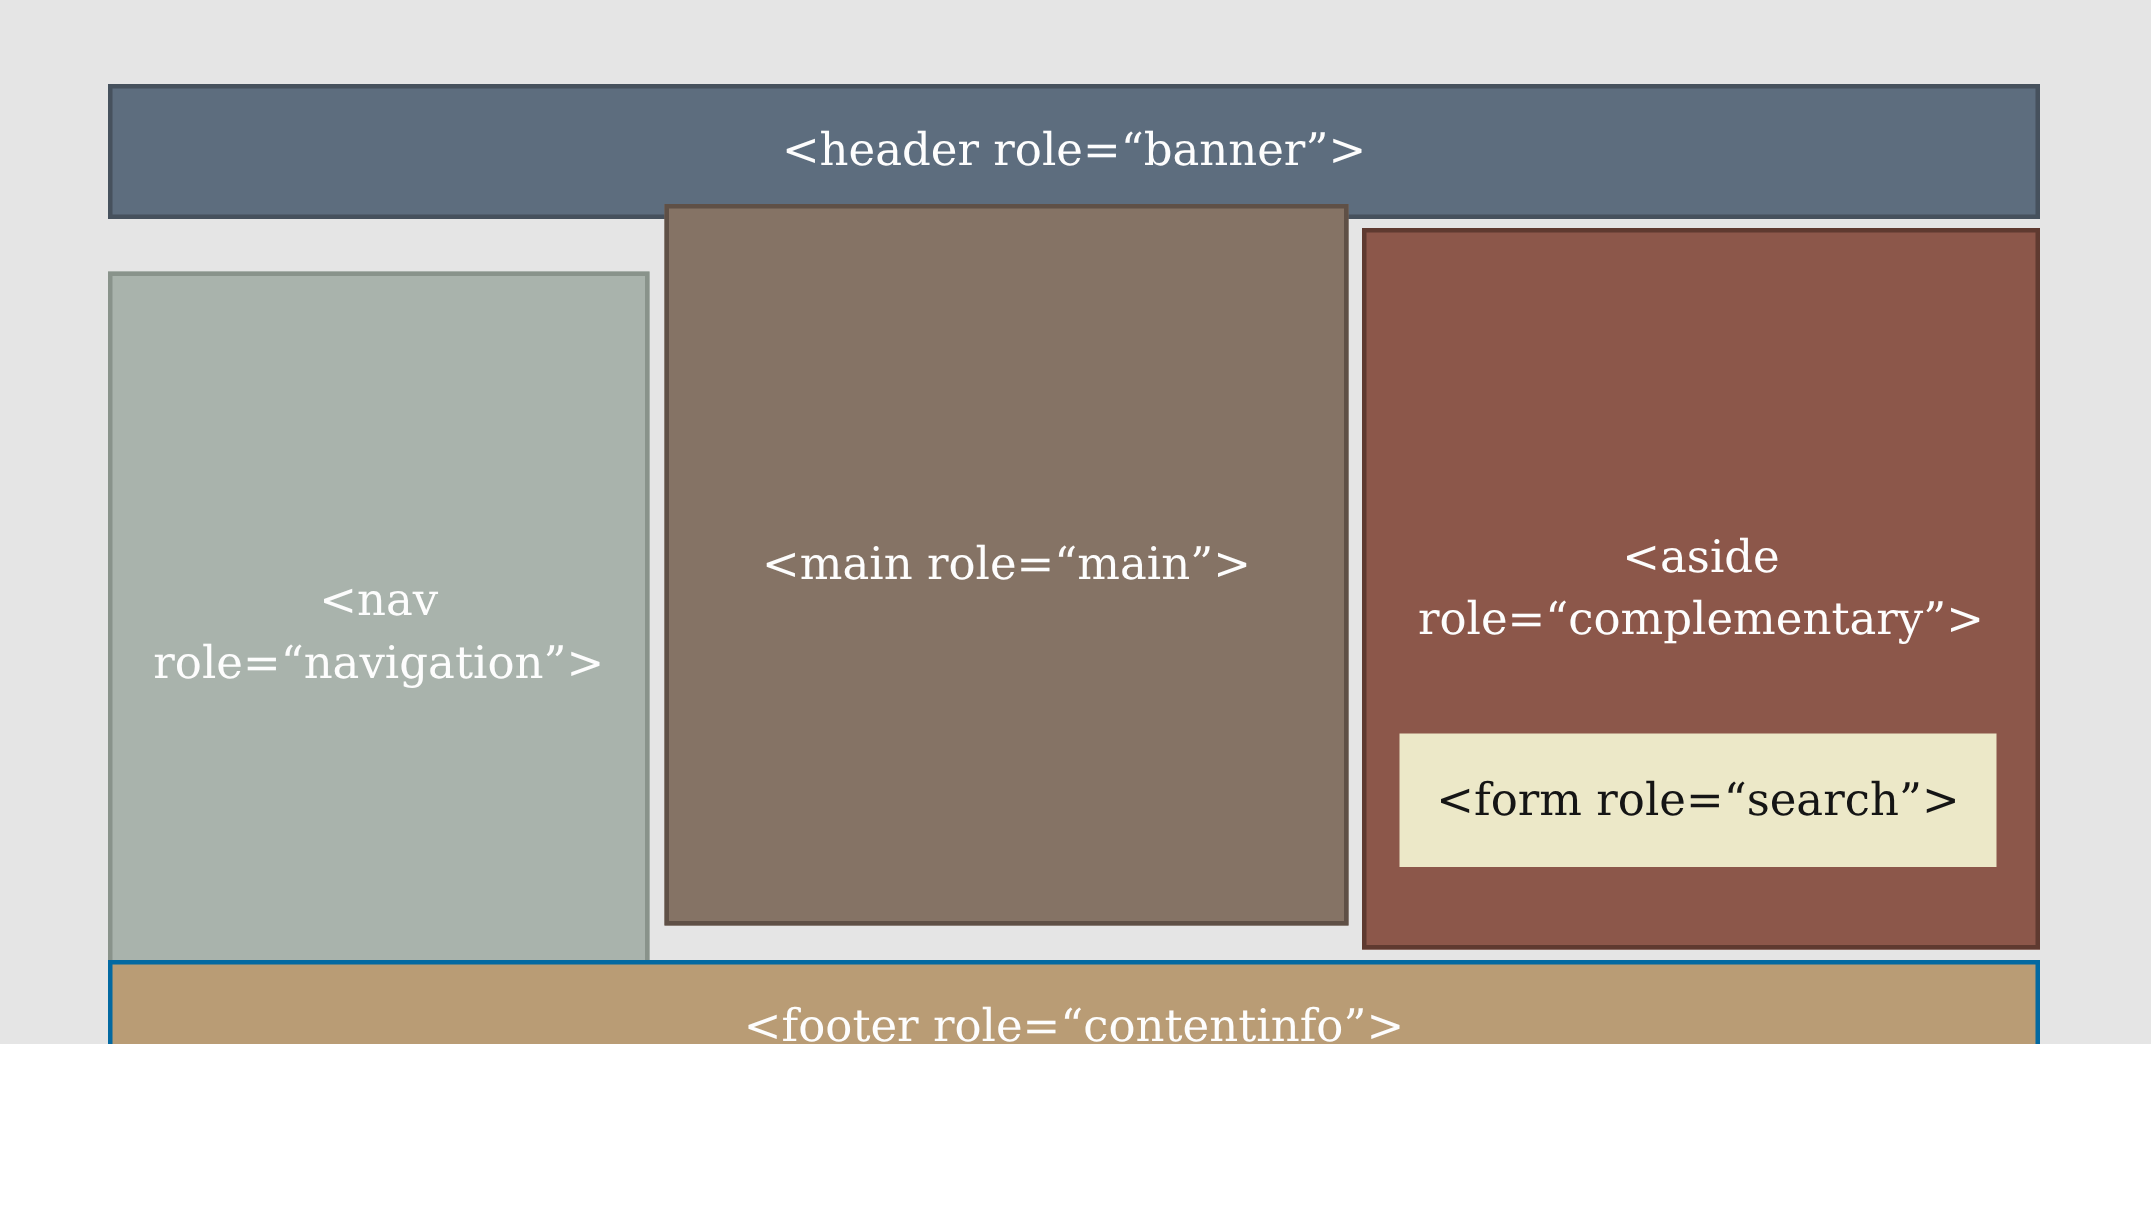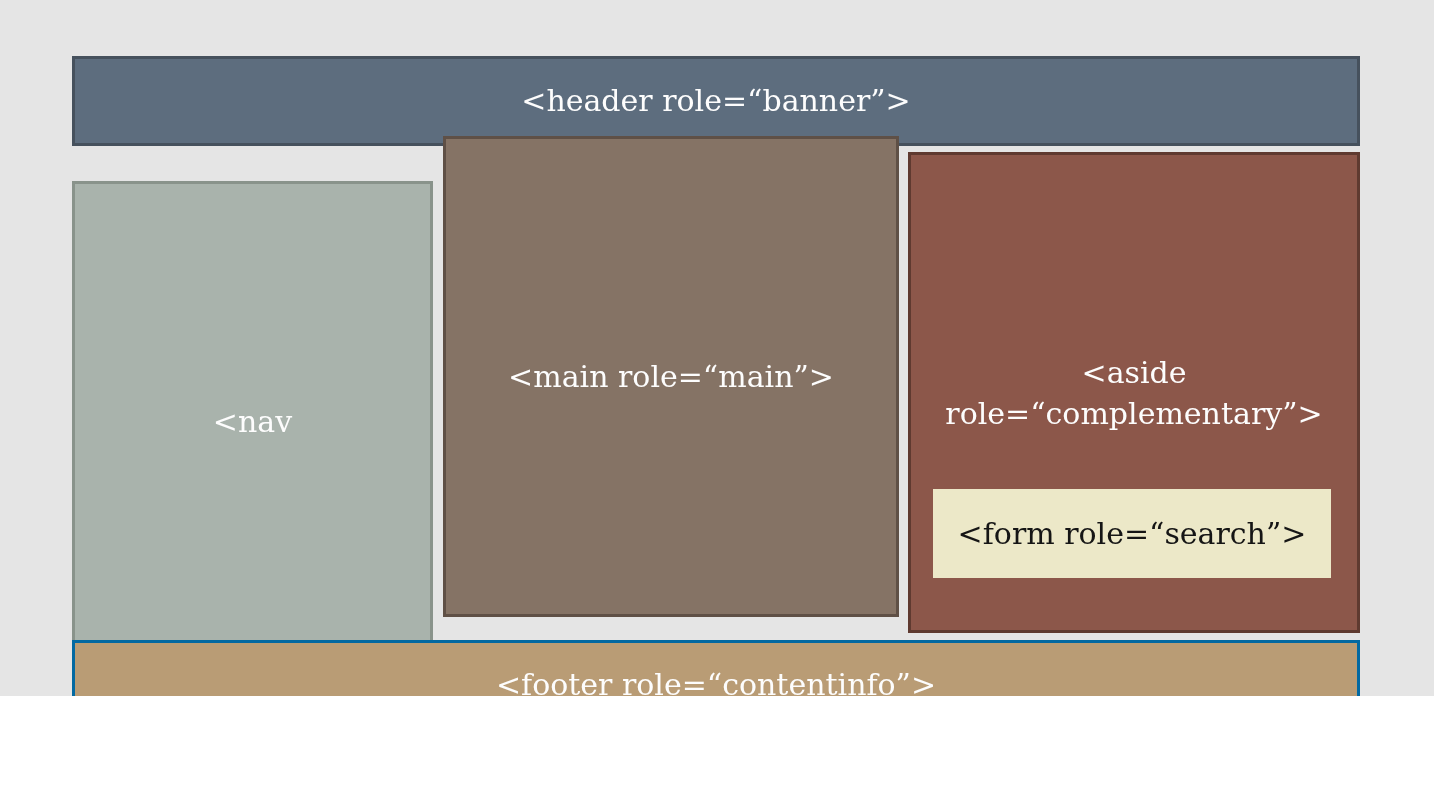--- a/index.html
+++ b/index.html
@@ -84,20 +84,21 @@
 
 <div class="canvas">
 
   <div class="box header-box">
     <div class="label">&lt;header role=“banner”&gt;</div>
   </div>
 
   <div class="box nav-box">
     <div class="label">
       <div>&lt;nav</div>
+      <div>role=“navigation”&gt;</div>
     </div>
   </div>
 
   <div class="box main-box">
     <div class="label">&lt;main role=“main”&gt;</div>
   </div>
 
   <div class="box aside-box">
     <div class="label">
       <div>&lt;aside</div>

